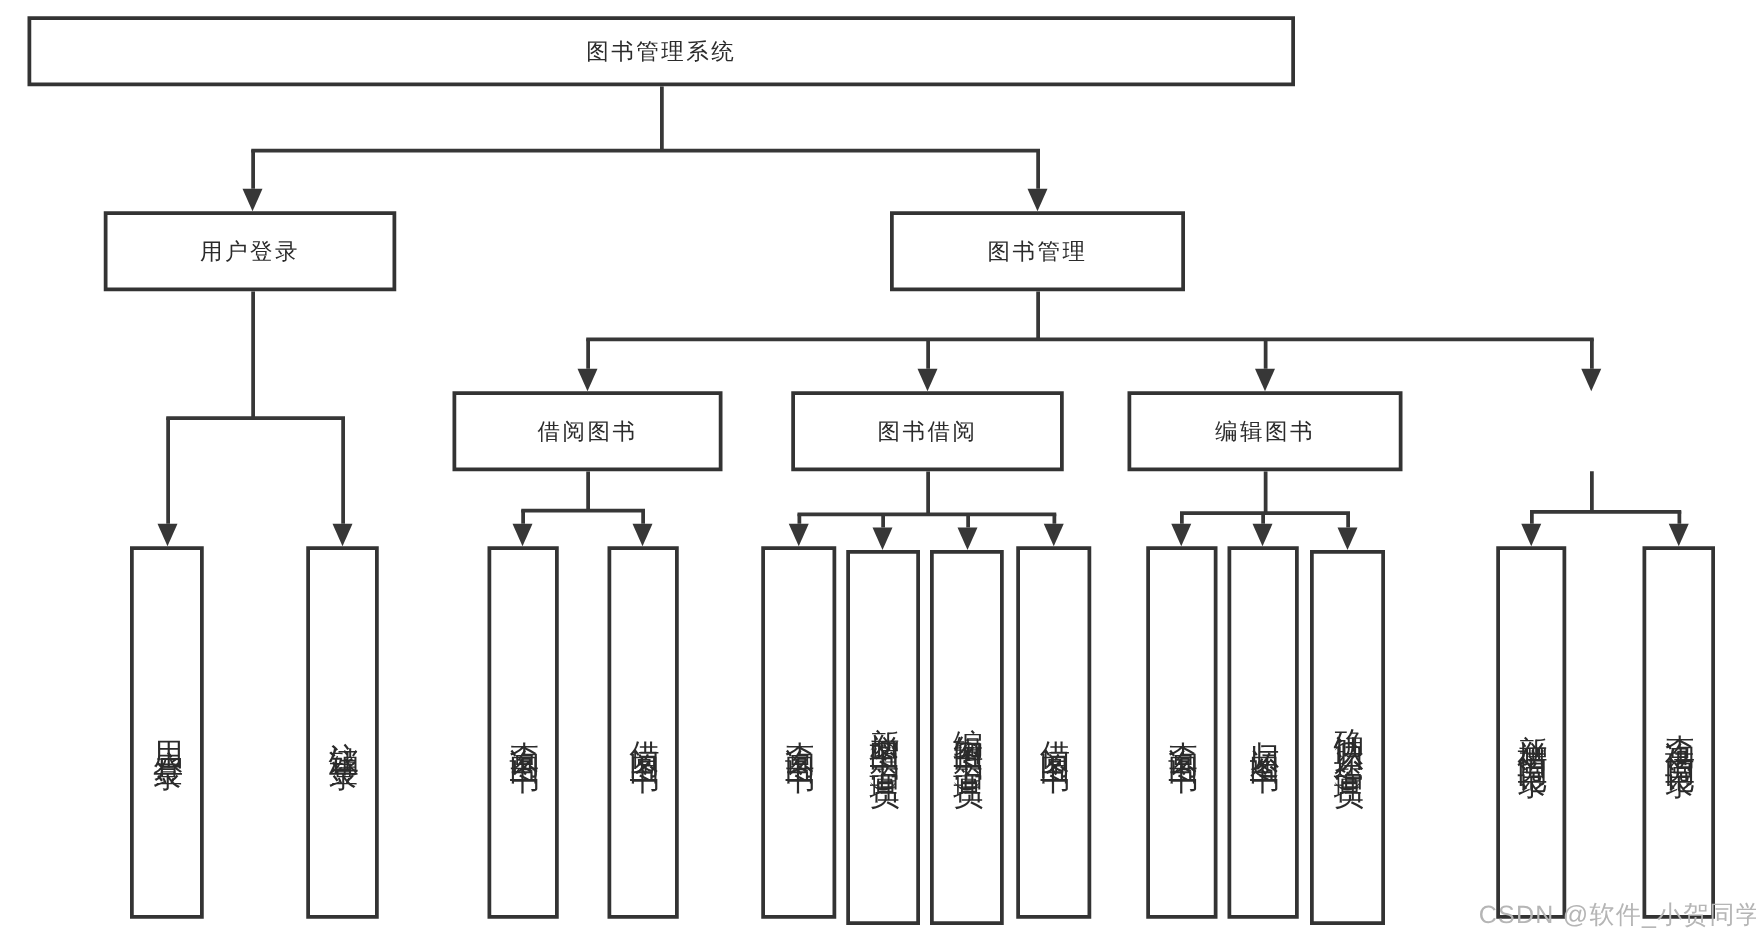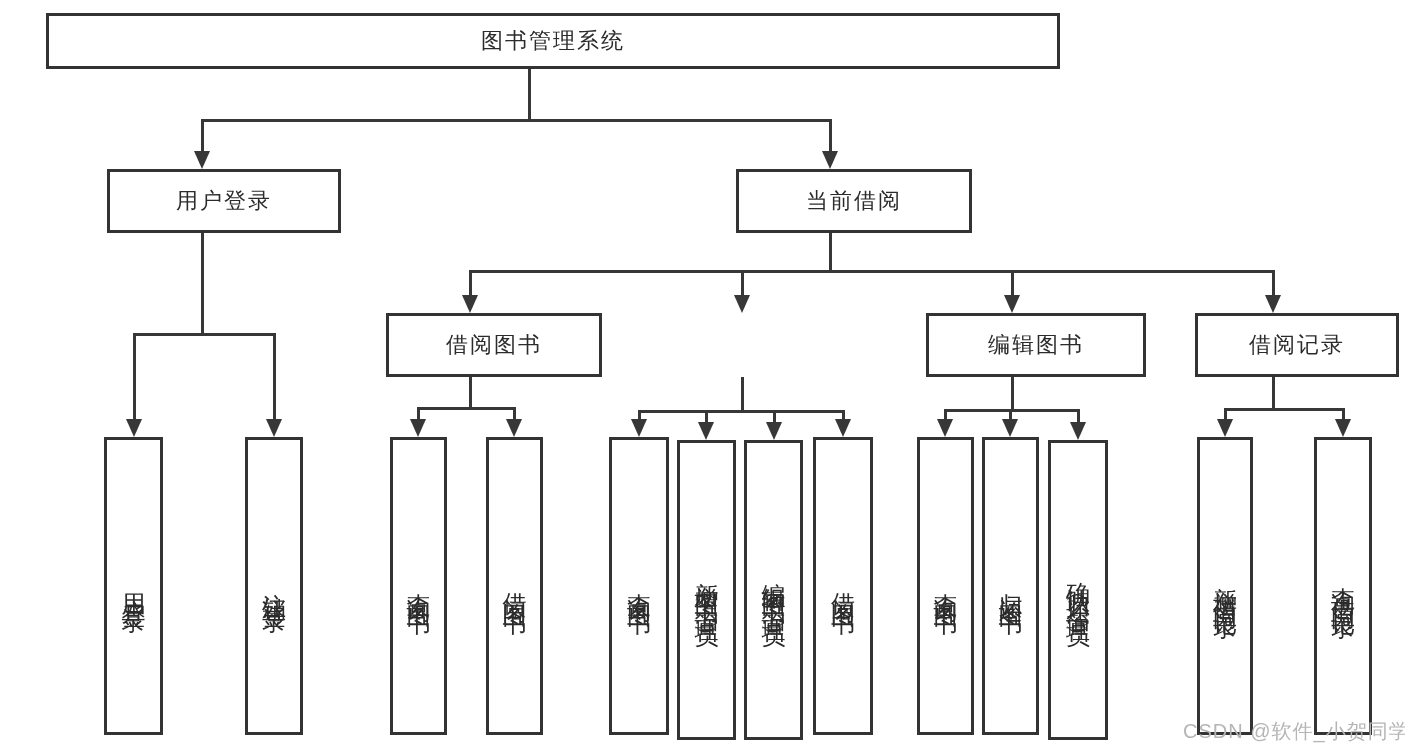--- a/index.html
+++ b/index.html
@@ -15,24 +15,23 @@
     position:absolute;
     background:#ffffff;
     border:3px solid #333333;
     box-sizing:border-box;
     display:flex;
     align-items:center;
     justify-content:center;
     z-index:2;
   }
   .hnode{
-    font-size:22px;
+    font-size:18px;
     letter-spacing:2px;
     white-space:nowrap;
-    margin-left:24px;
   }
   .leaf{
     writing-mode:vertical-rl;
     text-orientation:mixed;
     font-size:24px;
     letter-spacing:6px;
     line-height:1;
     white-space:nowrap;
   }
   .vline,.hline{
@@ -59,25 +58,25 @@
   }
 </style>
 </head>
 <body>
 
 <div id="stage">
 
   <div class="box hnode" style="left:22px;top:13px;width:1014px;height:56px;">图书管理系统</div>
 
   <div class="box hnode" style="left:83px;top:169px;width:234px;height:64px;">用户登录</div>
-  <div class="box hnode" style="left:712px;top:169px;width:236px;height:64px;">当前借阅</div>
+  <div class="box hnode" style="left:712px;top:169px;width:236px;height:64px;">图书管理</div>
 
   <div class="box hnode" style="left:362px;top:313px;width:216px;height:64px;">借阅图书</div>
+  <div class="box hnode" style="left:633px;top:313px;width:218px;height:64px;">图书借阅</div>
   <div class="box hnode" style="left:902px;top:313px;width:220px;height:64px;">编辑图书</div>
-  <div class="box hnode" style="left:1171px;top:313px;width:204px;height:64px;">借阅记录</div>
 
   <div class="box leaf" style="left:104px;top:437px;width:59px;height:298px;">用户登录</div>
   <div class="box leaf" style="left:245px;top:437px;width:58px;height:298px;">注销登录</div>
 
   <div class="box leaf" style="left:390px;top:437px;width:57px;height:298px;">查询图书</div>
   <div class="box leaf" style="left:486px;top:437px;width:57px;height:298px;">借阅图书</div>
 
   <div class="box leaf" style="left:609px;top:437px;width:60px;height:298px;">查询图书</div>
   <div class="box leaf" style="left:677px;top:440px;width:59px;height:300px;">新增图书（管理员）</div>
   <div class="box leaf" style="left:744px;top:440px;width:59px;height:300px;">编辑图书（管理员）</div>

